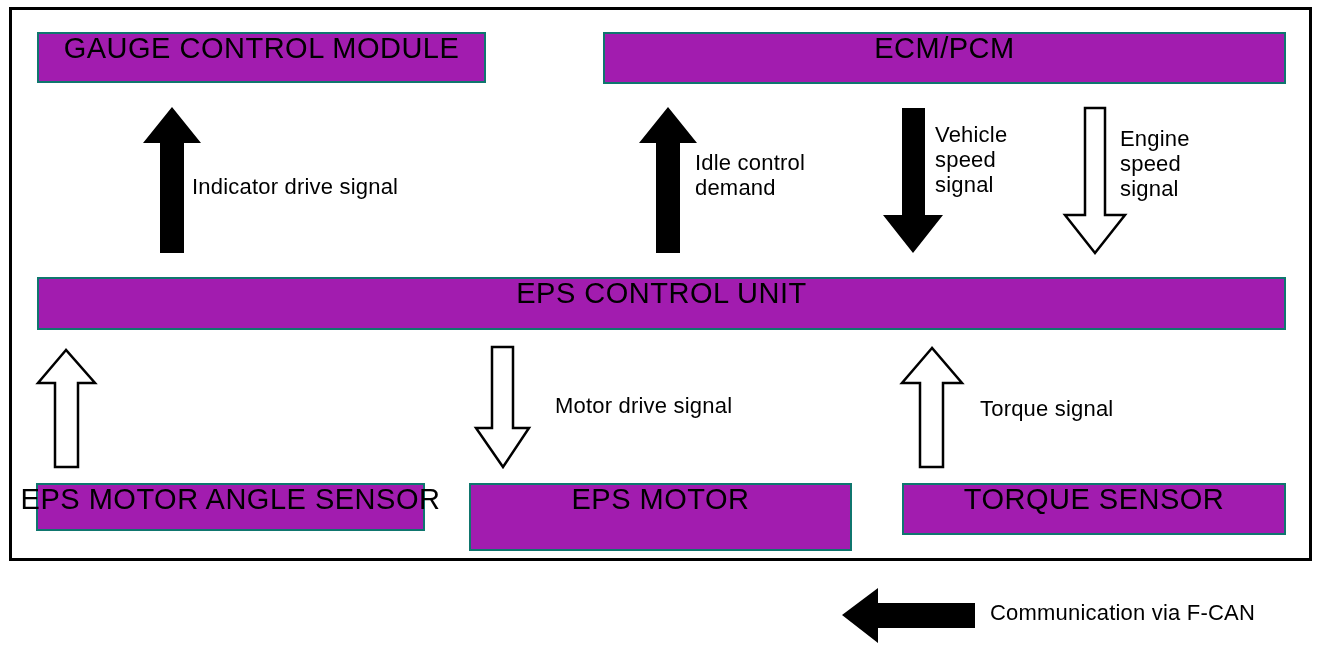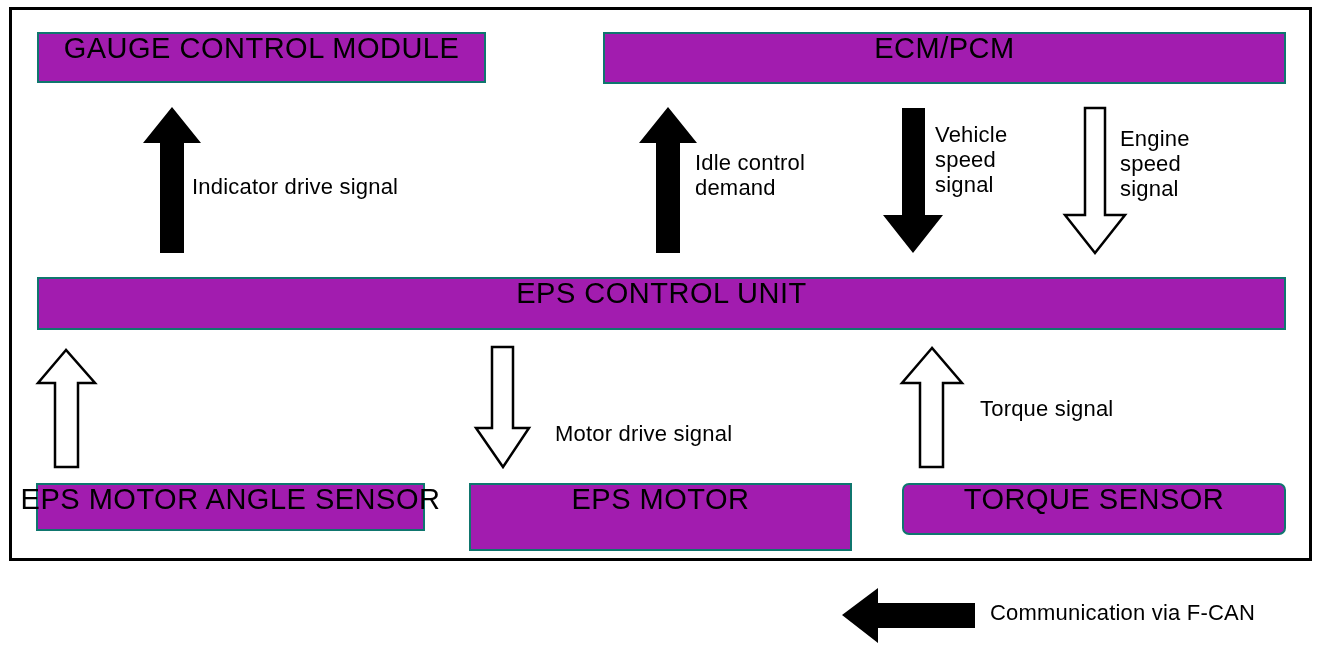--- a/index.html
+++ b/index.html
@@ -36,34 +36,34 @@
     font-size: 29px;
     line-height: 1;
     white-space: nowrap;
     letter-spacing: 0.5px;
   }
   .box-gauge  { left: 37px;  top: 32px;  width: 449px;  height: 51px; }
   .box-ecm    { left: 603px; top: 32px;  width: 683px;  height: 52px; }
   .box-epscu  { left: 37px;  top: 277px; width: 1249px; height: 53px; }
   .box-angle  { left: 36px;  top: 483px; width: 389px;  height: 48px; }
   .box-motor  { left: 469px; top: 483px; width: 383px;  height: 68px; }
-  .box-torque { left: 902px; top: 483px; width: 384px;  height: 52px; border-radius: 7px; }
+  .box-torque { left: 902px; top: 483px; width: 384px;  height: 52px; }
   .signal-label {
     position: absolute;
     font-size: 22px;
     line-height: 25px;
     white-space: pre-line;
     letter-spacing: 0.2px;
   }
   .lbl-indicator { left: 192px;  top: 174px; }
   .lbl-idle      { left: 695px;  top: 150px; }
   .lbl-vspeed    { left: 935px;  top: 122px; }
   .lbl-espeed    { left: 1120px; top: 126px; }
   .lbl-mangle    { left: 102px;  top: 398px; }
-  .lbl-mdrive    { left: 555px;  top: 393px; margin-top: 28px; }
+  .lbl-mdrive    { left: 555px;  top: 393px; }
   .lbl-torque    { left: 980px;  top: 396px; }
   .lbl-legend    { left: 990px;  top: 600px; font-size: 22px; }
   .arrow-layer {
     position: absolute;
     left: 0;
     top: 0;
     width: 1328px;
     height: 650px;
     pointer-events: none;
   }

